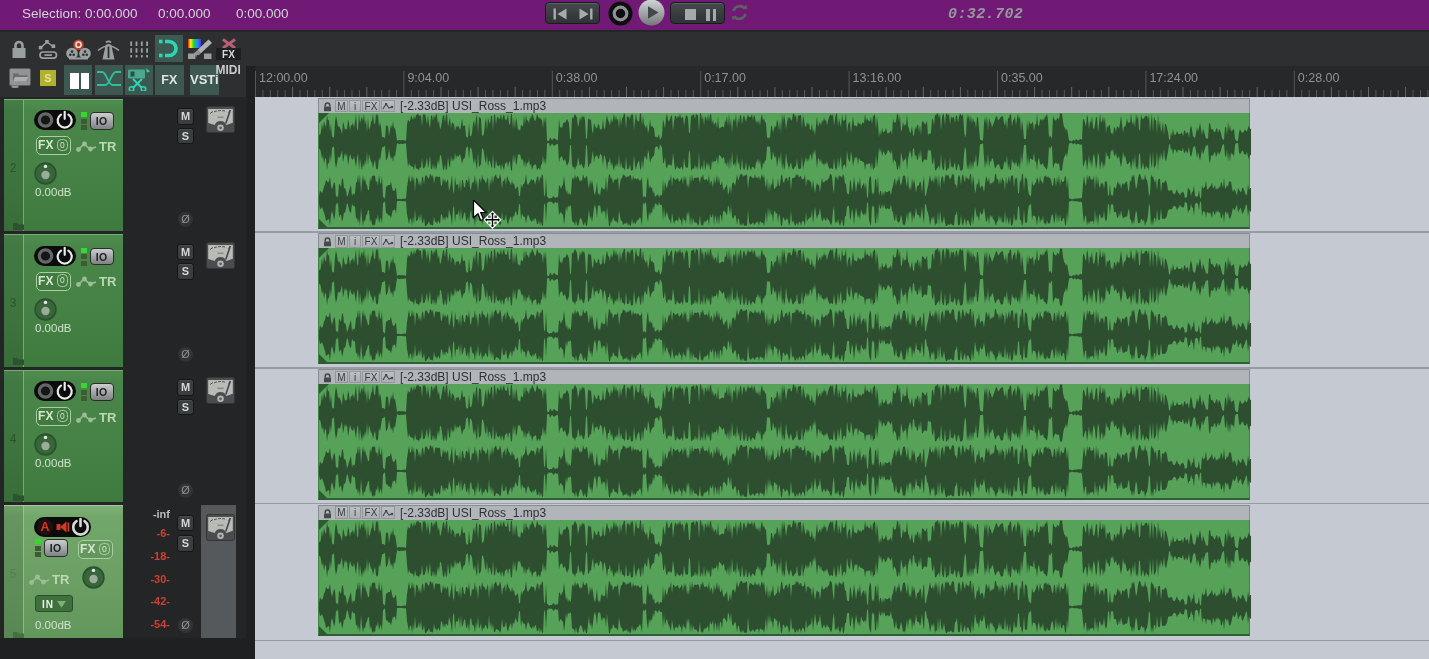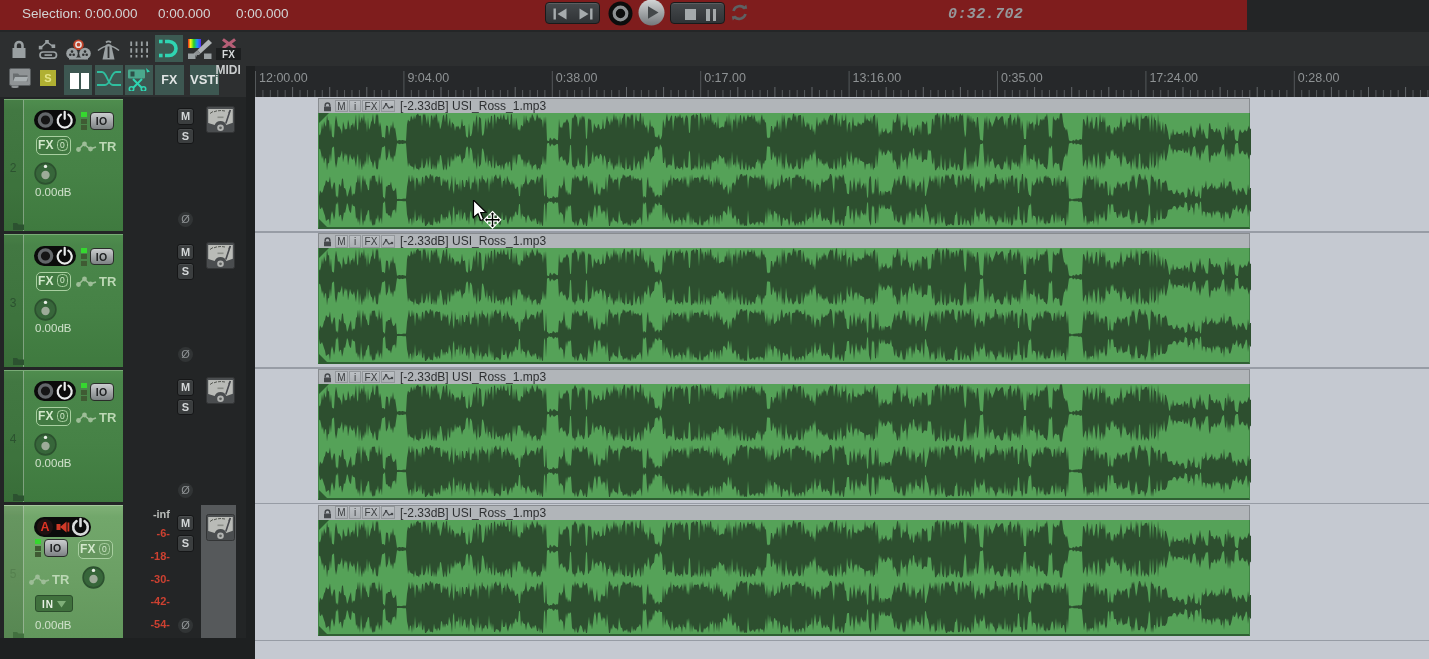--- a/index.html
+++ b/index.html
@@ -1,16 +1,16 @@
 <!DOCTYPE html>
 <html><head><meta charset="utf-8"><style>
 * { margin:0; padding:0; box-sizing:border-box; }
 html,body { width:1429px; height:659px; overflow:hidden; background:#232526; font-family:"Liberation Sans",sans-serif; }
 #root { position:relative; width:1429px; height:659px; }
-#topbar { position:absolute; left:0; top:0; width:1247px; height:30px; background:#7f1d1d; }
+#topbar { position:absolute; left:0; top:0; width:1429px; height:30px; background:#701a75; }
 #topbar .sel { position:absolute; top:6px; font-size:13.5px; color:#d2d4d5; }
 .tbtn { position:absolute; top:1.5px; height:22.5px; background:linear-gradient(#45494c,#303336); border:1px solid #191a1b; border-radius:4px; box-shadow:inset 0 1px 0 rgba(255,255,255,0.12); }
 #lcd { position:absolute; left:948px; top:5.5px; font-family:"Liberation Mono",monospace; font-style:italic; font-size:15px; font-weight:bold; color:#95989b; letter-spacing:0.4px; }
 #toolbar { position:absolute; left:0; top:30px; width:1429px; height:36px; background:#2d2f30; border-top:2px solid #242627; }
 #toolbar2 { position:absolute; left:0; top:66px; width:246px; height:31px; background:#2d2f30; }
 .t2box { position:absolute; left:0; top:64.5px; width:28.5px; height:30px; background:#3d5751; }
 #tbicons { position:absolute; left:0; top:0; width:246px; height:69px; }
 #ruler { position:absolute; left:255px; top:66px; width:1174px; height:31px; background:#26282a; }
 .rlab { position:absolute; top:5px; font-size:12.5px; color:#8e9294; }
 #divider { position:absolute; left:246px; top:66px; width:9px; height:593px; background:#1e2021; }

